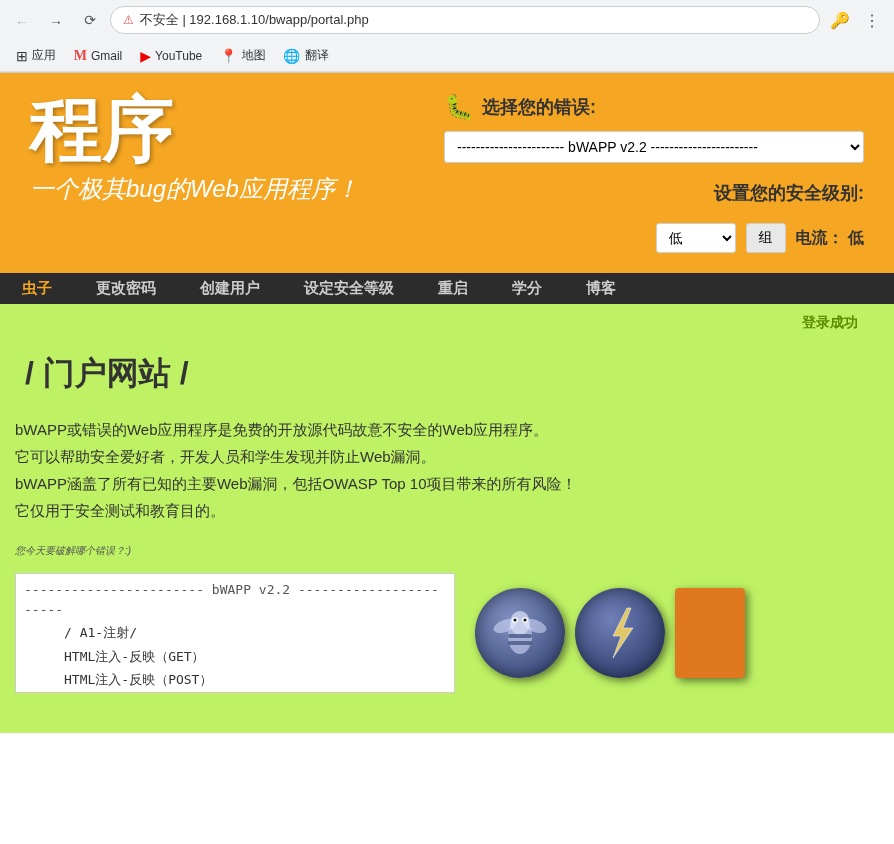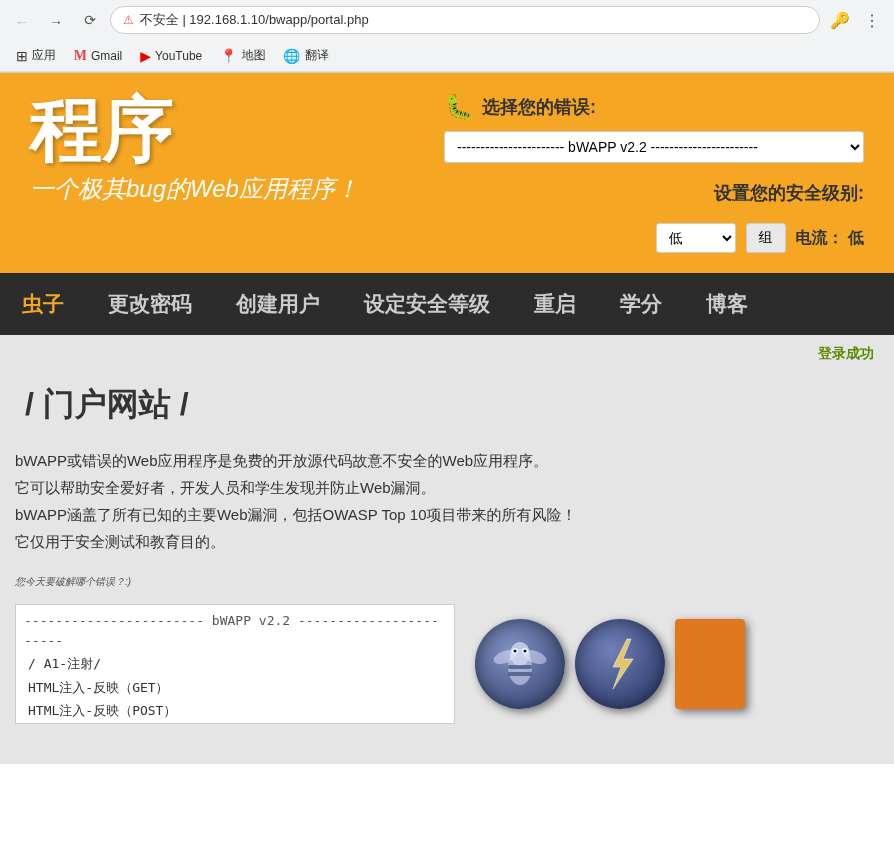--- a/index.html
+++ b/index.html
@@ -67,21 +67,21 @@
       padding: 3px 8px;
       border-radius: 4px;
       cursor: pointer;
       font-size: 12px;
       color: #333;
     }
     .bookmark-icon { font-size: 14px; }
 
     
     .page-content {
-      background: #e5e5e5;
+      background: #bef264;
     }
 
     
     .hero {
       background: #f5a623;
       padding: 20px 30px 20px 30px;
       display: flex;
       align-items: flex-start;
       gap: 20px;
       min-height: 200px;
@@ -168,39 +168,39 @@
 
     
     .main-nav {
       background: #2c2c2c;
       display: flex;
       align-items: center;
     }
     .main-nav a {
       color: #f5a623;
       text-decoration: none;
-      padding: 17px 22px;
-      font-size: 21px;
+      padding: 6px 22px;
+      font-size: 15px;
       font-weight: bold;
       display: block;
       font-family: Liberation Serif, serif;
     }
     .main-nav a.active { color: #f5a623; }
     .main-nav a.normal { color: #ccc; }
 
     
     .main-content {
       padding: 20px 15px;
       max-width: 860px;
     }
     .login-success {
       color: #5b8a00;
       font-size: 14px;
       text-align: right;
-      padding-right: 20px;
+      padding-right: 36px;
       padding-top: 10px;
       font-weight: bold;
     }
     .page-title {
       font-size: 32px;
       color: #333;
       margin-bottom: 20px;
       padding: 0 10px;
     }
     .page-description {
@@ -237,20 +237,21 @@
     .bug-list-box div {
       padding: 2px 4px;
       line-height: 1.5;
     }
     .bug-list-box div.section-header {
       color: #555;
     }
     .bug-list-box div.bug-item {
       color: #333;
       padding-left: 8px;
+      margin-left: 36px;
     }
     .logo-section {
       display: flex;
       align-items: center;
       gap: 10px;
     }
 
     
     .logo-circle {
       width: 90px;

